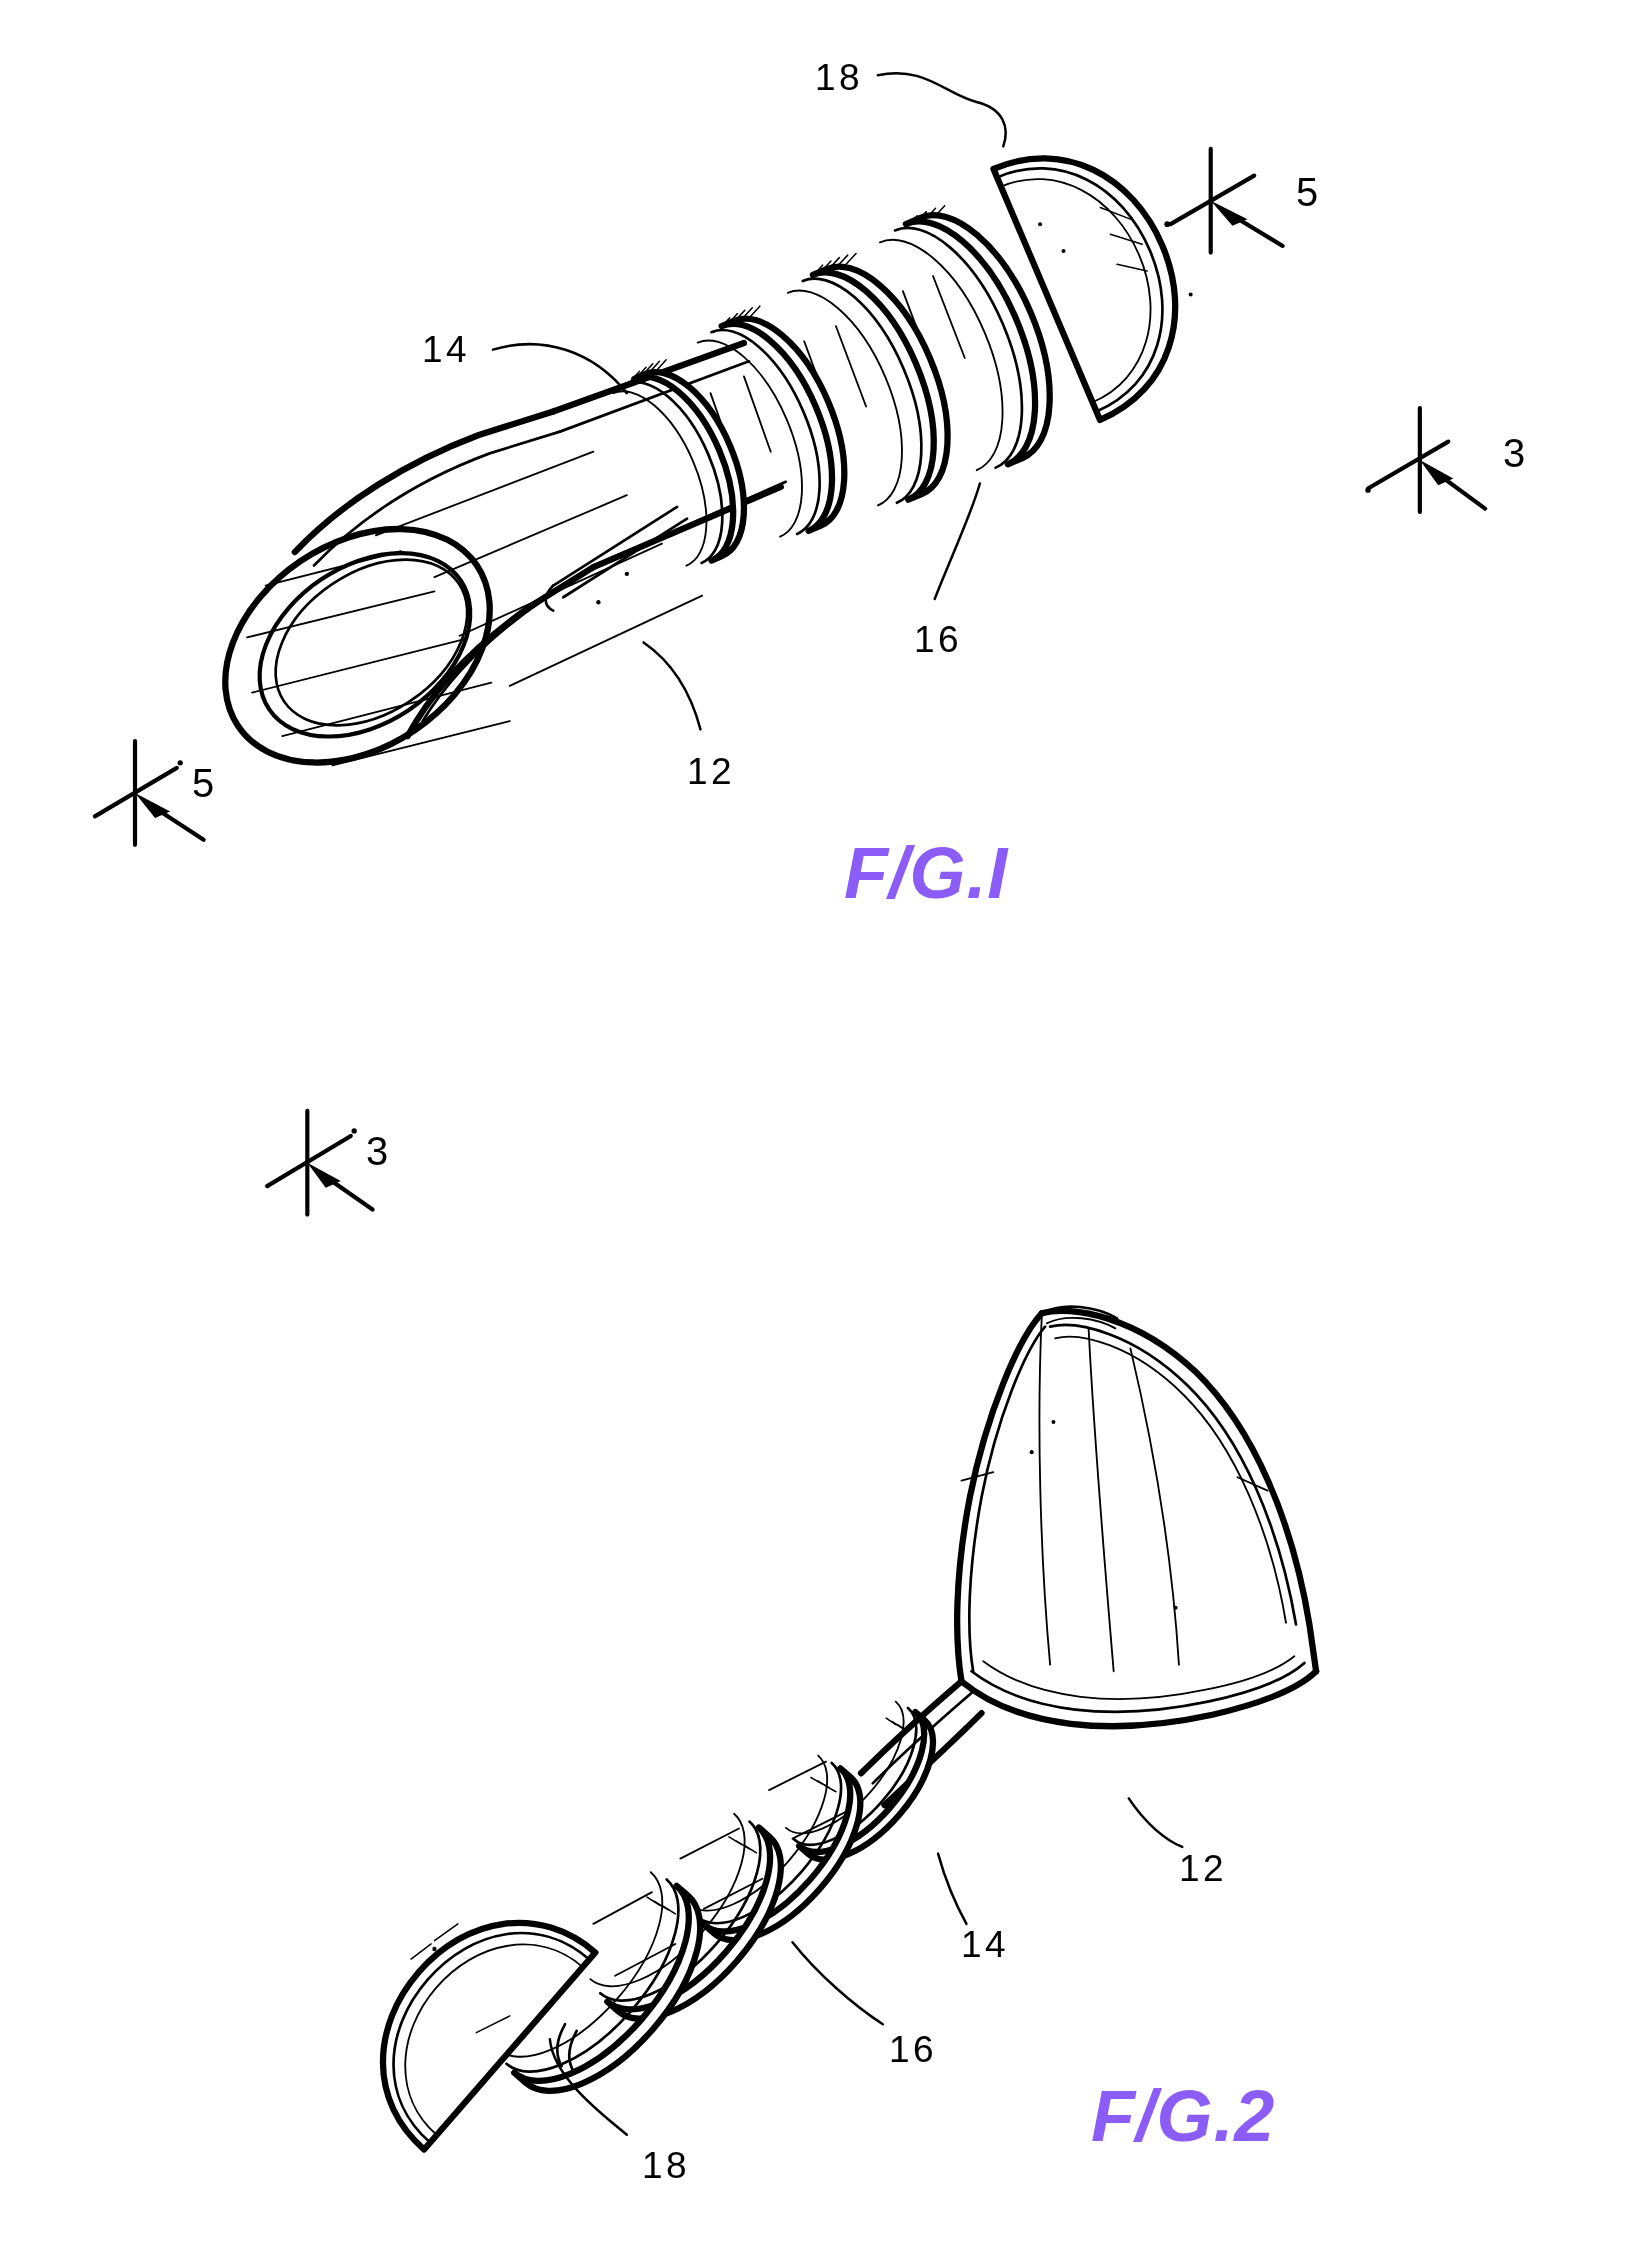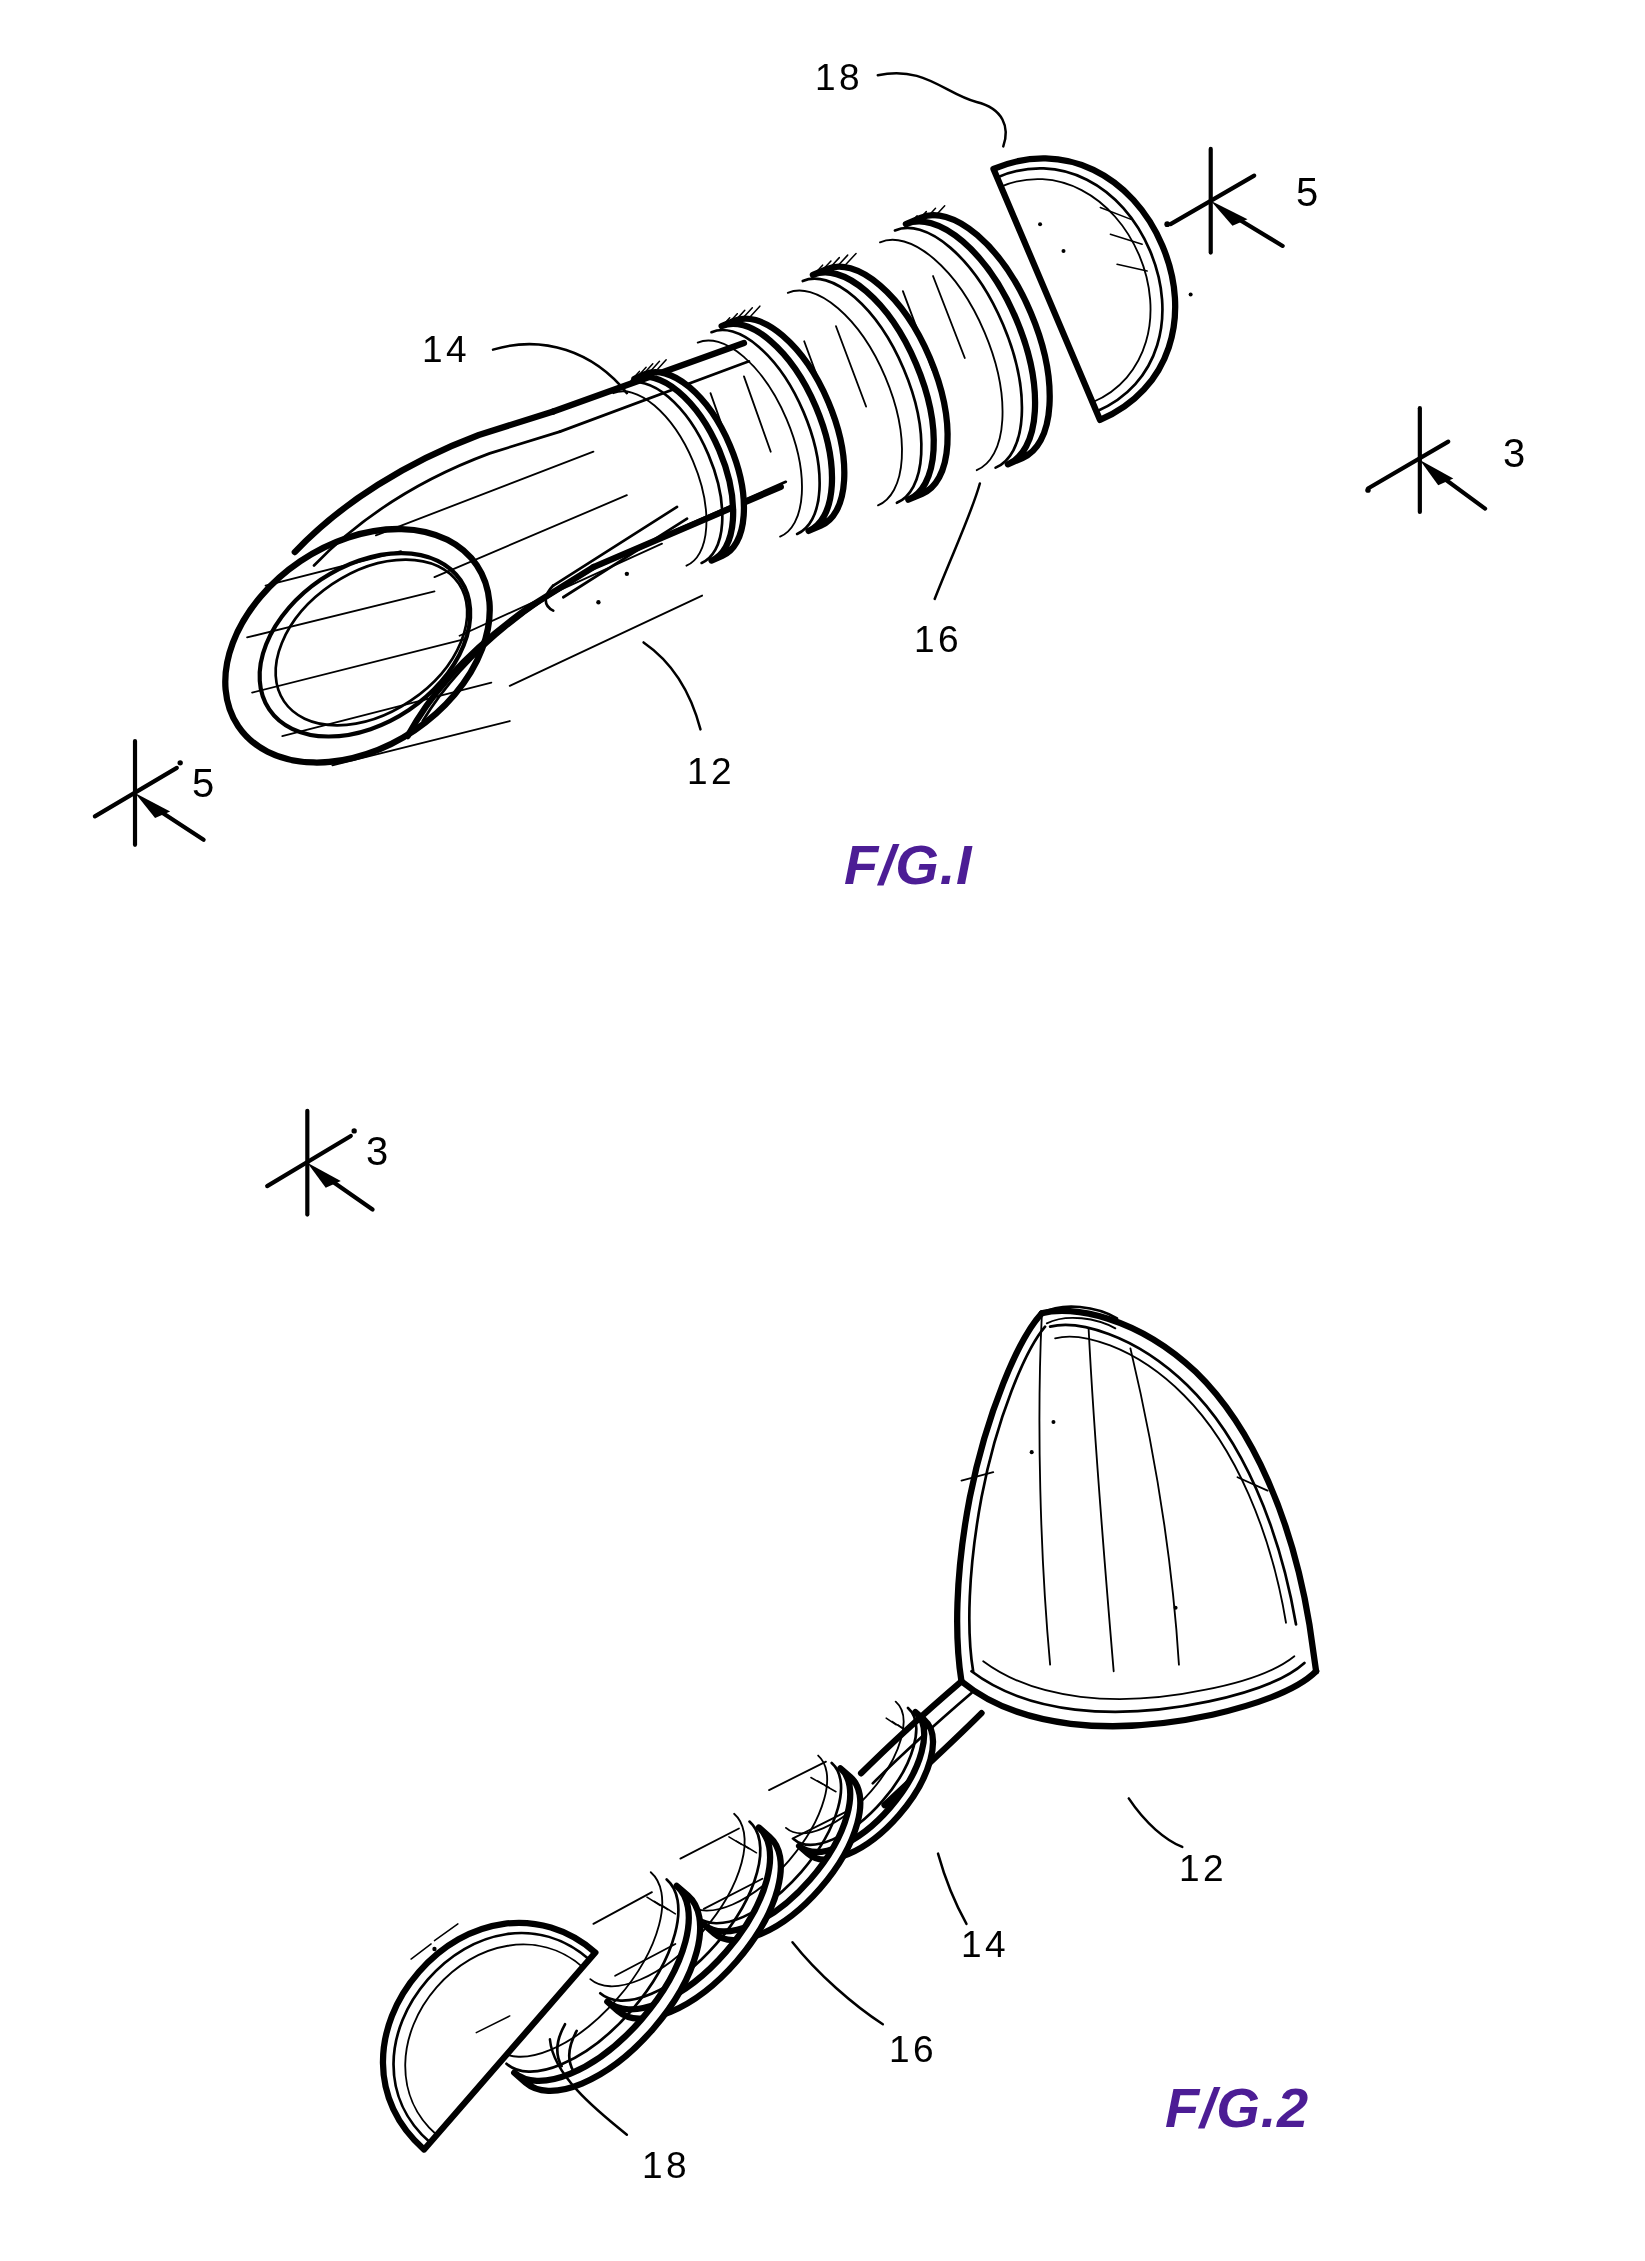--- a/index.html
+++ b/index.html
@@ -57,24 +57,24 @@
     font-family: "Liberation Sans", sans-serif;
     font-size: 40px;
     font-weight: 400;
     color: #000;
     white-space: nowrap;
     line-height: 1;
   }
   .fig-caption {
     position: absolute;
     font-family: "Liberation Sans", sans-serif;
-    font-size: 56px;
+    font-size: 72px;
     font-weight: 700;
     font-style: italic;
-    color: #4c1d95;
+    color: #8b5cf6;
     letter-spacing: 0.8px;
     white-space: nowrap;
     line-height: 1;
     text-align: right;
   }
 </style>
 </head>
 <body>
 
 <div id="sheet">
@@ -418,16 +418,16 @@
   <div class="sec-num" style="left:325px; top:1131px;">3</div>
 
   <div class="ref-num" style="left:1138px; top:1850px;">12</div>
 
   <div class="ref-num" style="left:920px; top:1926px;">14</div>
 
   <div class="ref-num" style="left:848px; top:2031px;">16</div>
 
   <div class="ref-num" style="left:601px; top:2147px;">18</div>
 
-  <div class="fig-caption" style="left:1124px; top:2080px;">F/G.2</div>
+  <div class="fig-caption" style="left:1050px; top:2080px;">F/G.2</div>
 
 </div>
 
 
 </body></html>

